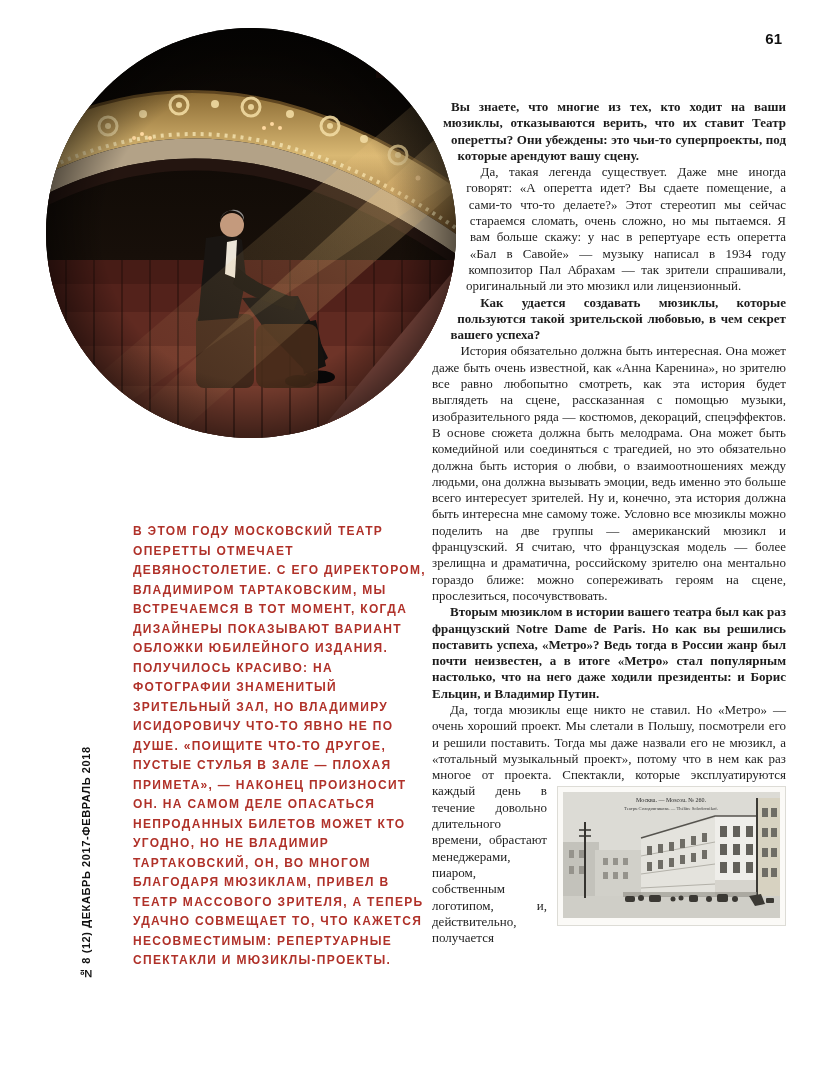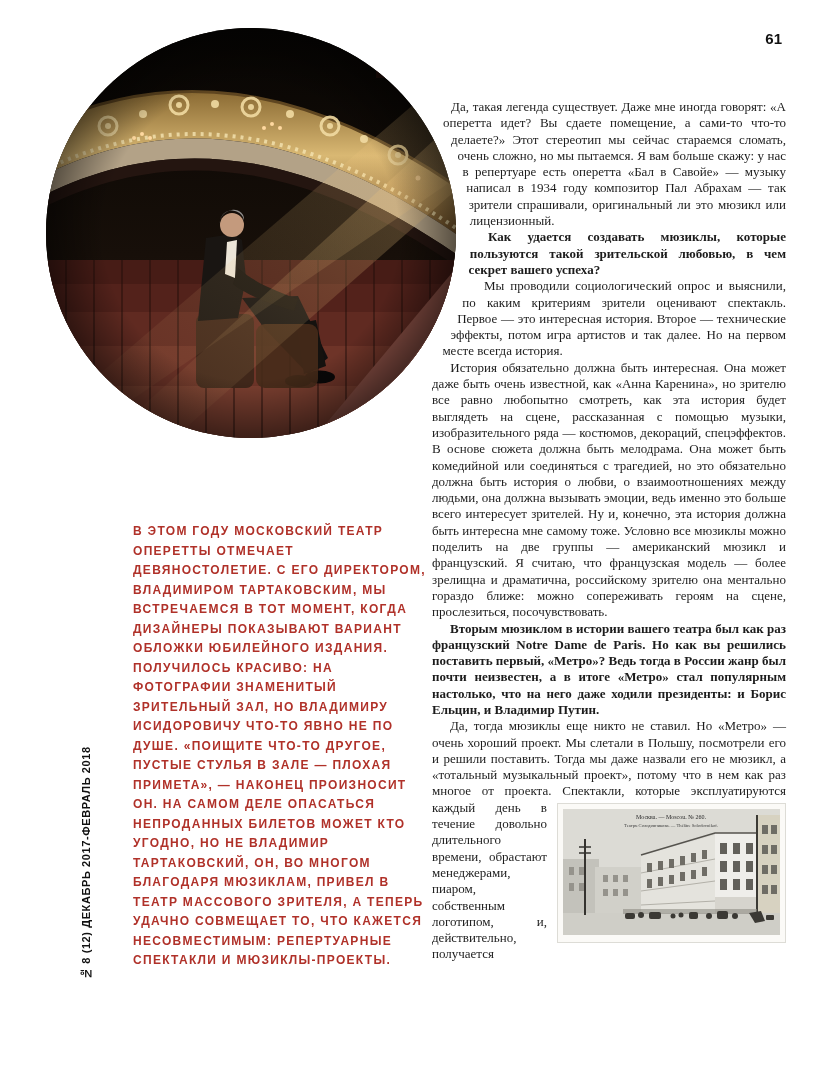--- a/index.html
+++ b/index.html
@@ -160,28 +160,28 @@
     </svg>
   </div>
 
   <div class="issue-vertical">№ 8 (12) ДЕКАБРЬ 2017-ФЕВРАЛЬ 2018</div>
 
   <div class="lead">В ЭТОМ ГОДУ МОСКОВСКИЙ ТЕАТР ОПЕРЕТТЫ ОТМЕЧАЕТ ДЕВЯНОСТОЛЕТИЕ. С ЕГО ДИРЕКТОРОМ, ВЛАДИМИРОМ ТАРТАКОВСКИМ, МЫ ВСТРЕЧАЕМСЯ В ТОТ МОМЕНТ, КОГДА ДИЗАЙНЕРЫ ПОКАЗЫВАЮТ ВАРИАНТ ОБЛОЖКИ ЮБИЛЕЙНОГО ИЗДАНИЯ. ПОЛУЧИЛОСЬ КРАСИВО: НА ФОТОГРАФИИ ЗНАМЕНИТЫЙ ЗРИТЕЛЬНЫЙ ЗАЛ, НО ВЛАДИМИРУ ИСИДОРОВИЧУ ЧТО-ТО ЯВНО НЕ ПО ДУШЕ. «ПОИЩИТЕ ЧТО-ТО ДРУГОЕ, ПУСТЫЕ СТУЛЬЯ В ЗАЛЕ — ПЛОХАЯ ПРИМЕТА», — НАКОНЕЦ ПРОИЗНОСИТ ОН. НА САМОМ ДЕЛЕ ОПАСАТЬСЯ НЕПРОДАННЫХ БИЛЕТОВ МОЖЕТ КТО УГОДНО, НО НЕ ВЛАДИМИР ТАРТАКОВСКИЙ, ОН, ВО МНОГОМ БЛАГОДАРЯ МЮЗИКЛАМ, ПРИВЕЛ В ТЕАТР МАССОВОГО ЗРИТЕЛЯ, А ТЕПЕРЬ УДАЧНО СОВМЕЩАЕТ ТО, ЧТО КАЖЕТСЯ НЕСОВМЕСТИМЫМ: РЕПЕРТУАРНЫЕ СПЕКТАКЛИ И МЮЗИКЛЫ-ПРОЕКТЫ.</div>
 
   <div class="article">
     <div class="shape-spacer"></div>
 
+    <p class="q">Вы знаете, что многие из тех, кто ходит на ваши мюзиклы, отказываются верить, что их ставит Театр оперетты? Они убеждены: это чьи-то суперпроекты, под которые арендуют вашу сцену.</p>
     <p class="a">Да, такая легенда существует. Даже мне иногда говорят: «А оперетта идет? Вы сдаете помещение, а сами-то что-то делаете?» Этот стереотип мы сейчас стараемся сломать, очень сложно, но мы пытаемся. Я вам больше скажу: у нас в репертуаре есть оперетта «Бал в Савойе» — музыку написал в 1934 году композитор Пал Абрахам — так зрители спрашивали, оригинальный ли это мюзикл или лицензионный.</p>
 
     <p class="q">Как удается создавать мюзиклы, которые пользуются такой зрительской любовью, в чем секрет вашего успеха?</p>
-    <p class="a">Мы проводили социологический опрос и выяснили, по каким критериям зрители оценивают спектакль. Первое — это интересная история. Второе — технические эффекты, потом игра артистов и так далее. Но на первом месте всегда история.</p>
 
     <p class="a">История обязательно должна быть интересная. Она может даже быть очень известной, как «Анна Каренина», но зрителю все равно любопытно смотреть, как эта история будет выглядеть на сцене, рассказанная с помощью музыки, изобразительного ряда — костюмов, декораций, спецэффектов. В основе сюжета должна быть мелодрама. Она может быть комедийной или соединяться с трагедией, но это обязательно должна быть история о любви, о взаимоотношениях между людьми, она должна вызывать эмоции, ведь именно это больше всего интересует зрителей. Ну и, конечно, эта история должна быть интересна мне самому тоже. Условно все мюзиклы можно поделить на две группы — американский мюзикл и французский. Я считаю, что французская модель — более зрелищна и драматична, российскому зрителю она ментально гораздо ближе: можно сопереживать героям на сцене, прослезиться, посочувствовать.</p>
 
-    <p class="q">Вторым мюзиклом в истории вашего театра был как раз французский Notre Dame de Paris. Но как вы решились поставить первый, «Метро»? Ведь тогда в России жанр был почти неизвестен, а в итоге «Метро» стал популярным настолько, что на него даже ходили президенты: и Борис Ельцин, и Владимир Путин.</p>
+    <p class="q">Вторым мюзиклом в истории вашего театра был как раз французский Notre Dame de Paris. Но как вы решились поставить успеха, «Метро»? Ведь тогда в России жанр был почти неизвестен, а в итоге «Метро» стал популярным настолько, что на него даже ходили президенты: и Борис Ельцин, и Владимир Путин.</p>
 
     <p class="a"><span>Да, тогда мюзиклы еще никто не ставил. Но «Метро» — очень хороший проект. Мы слетали в Польшу, посмотрели его и решили поставить. Тогда мы даже назвали его не мюзикл, а «тотальный музыкальный проект», потому что в нем как раз многое от проекта. Спектакли,</span>
       <span class="postcard">
         <svg width="217" height="126" viewBox="0 0 217 126">
           <rect width="217" height="126" fill="#dcdbd5"></rect>
 
           <rect x="0" y="50" width="36" height="56" fill="#c3c2bb"></rect>
           <rect x="32" y="58" width="46" height="46" fill="#d1d0c9"></rect>
           <g fill="#95938c">
             <rect x="6" y="58" width="5" height="8"></rect>

